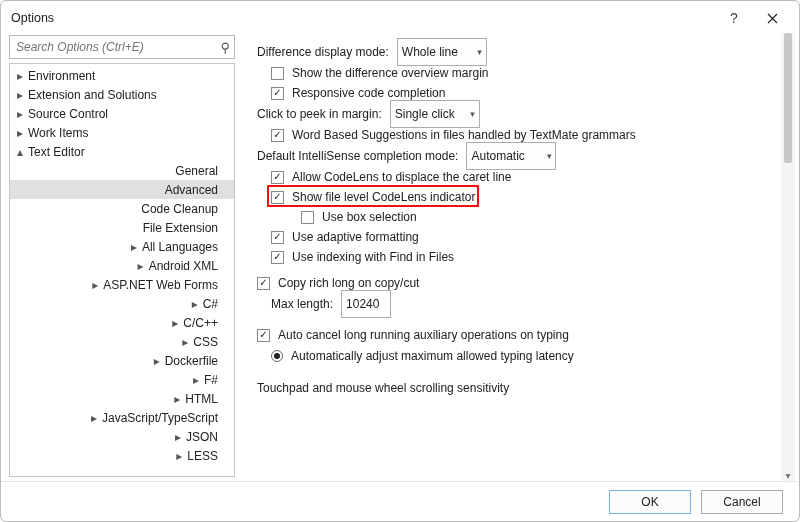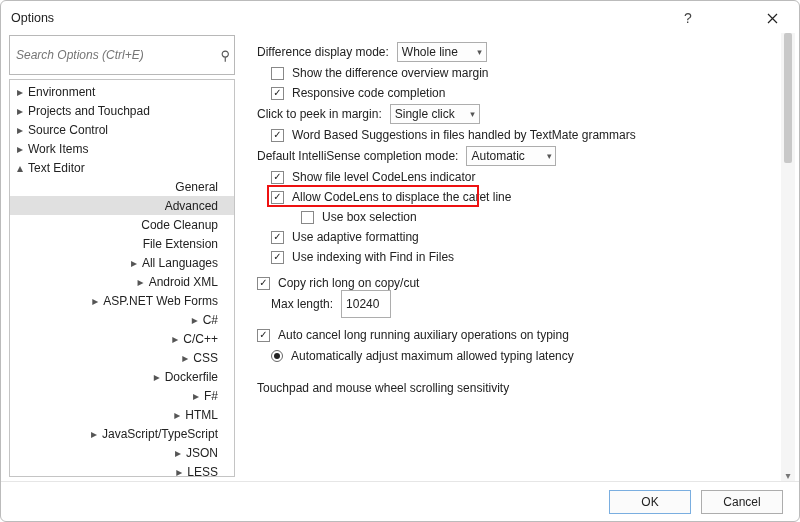--- a/index.html
+++ b/index.html
@@ -15,38 +15,37 @@
     border: 1px solid #bbb;
     border-radius: 6px;
     position: relative;
   }
   .titlebar {
     display: flex;
     align-items: center;
     padding: 4px 8px 0 10px;
     height: 30px;
     user-select: none;
-    gap: 46px;
   }
   .titlebar-title { flex: 0 0 auto; font-size: 12.5px; }
   .titlebar-spacer { flex: 1 1 auto; }
   .titlebar-btn {
     width: 38px; height: 26px;
     display: flex; align-items: center; justify-content: center;
     font-size: 14px;
     color: #444;
   }
   .titlebar-btn svg { stroke: #222; }
   .content {
     display: flex;
     height: 452px;
   }
   .searchbox {
     margin: 4px 6px 4px 6px;
-    height: 40px;
+    height: 24px;
     border: 1px solid #b8b8b8;
     display: flex;
     align-items: center;
     padding: 0 4px;
     color: #777;
     background: #fff;
   }
   .searchbox input {
     border: none; outline: none;
     flex: 1 1 auto;
@@ -151,21 +150,21 @@
     flex: 0 0 auto;
   }
   .radio.on::after {
     content: "";
     width: 6px; height: 6px;
     background: #222;
     border-radius: 50%;
   }
   .dropdown {
     border: 1px solid #adadad;
-    height: 20px;
+    height: 28px;
     display: inline-flex;
     align-items: center;
     padding: 0 4px;
     min-width: 90px;
     background: #fdfdfd;
     gap: 6px;
   }
   .dropdown .dd-label { flex: 1 1 auto; }
   .dropdown .dd-arrow { color: #555; font-size: 9px; }
   .textfield {
@@ -230,21 +229,21 @@
       <span style="font-size:13px;color:#555">⚲</span>
     </div>
     <div class="tree-wrap">
       <div class="tree" id="tree">
           <div class="tree-row depth0">
             <span class="expander">▸</span>
             <span class="label">Environment</span>
           </div>
           <div class="tree-row depth0">
             <span class="expander">▸</span>
-            <span class="label">Projects and Touchpad</span>
+            <span class="label">Extension and Solutions</span>
           </div>
           <div class="tree-row depth0">
             <span class="expander">▸</span>
             <span class="label">Source Control</span>
           </div>
           <div class="tree-row depth0">
             <span class="expander">▸</span>
             <span class="label">Work Items</span>
           </div>
           <div class="tree-row depth0">
@@ -357,27 +356,27 @@
       </div>
 
       <div class="form-row">
         <span>Default IntelliSense completion mode:</span>
         <span class="dropdown">
           <span class="dd-label">Automatic</span>
           <span class="dd-arrow">▾</span>
         </span>
       </div>
 
+      <div class="form-row check indent1">
+        <span class="chk on"></span>
+        <span>Allow CodeLens to displace the caret line</span>
+      </div>
       <div class="form-row check indent1" id="hlrow" style="position:relative">
         <span class="chk on"></span>
         <span>Show file level CodeLens indicator</span>
-      </div>
-      <div class="form-row check indent1">
-        <span class="chk on"></span>
-        <span>Allow CodeLens to displace the caret line</span>
       </div>
       <div class="form-row check indent2">
         <span class="chk"></span>
         <span>Use box selection</span>
       </div>
       <div class="form-row check indent1">
         <span class="chk on"></span>
         <span>Use adaptive formatting</span>
       </div>
       <div class="form-row check indent1">

